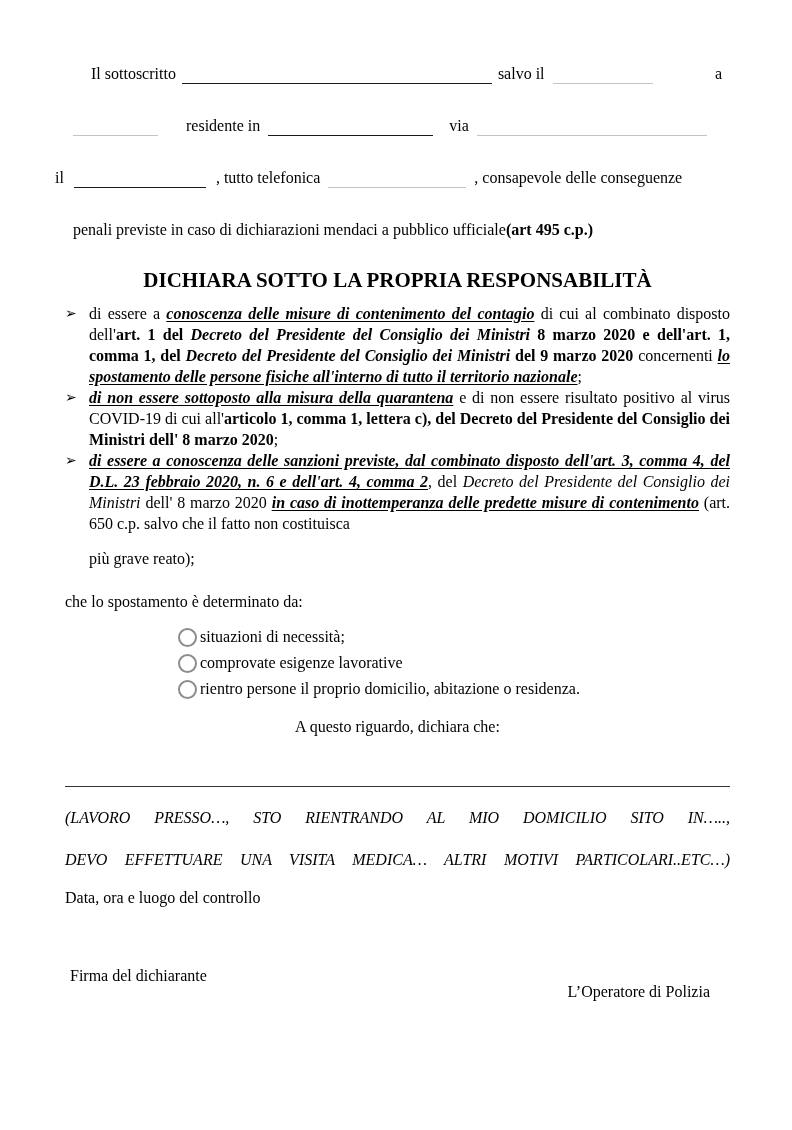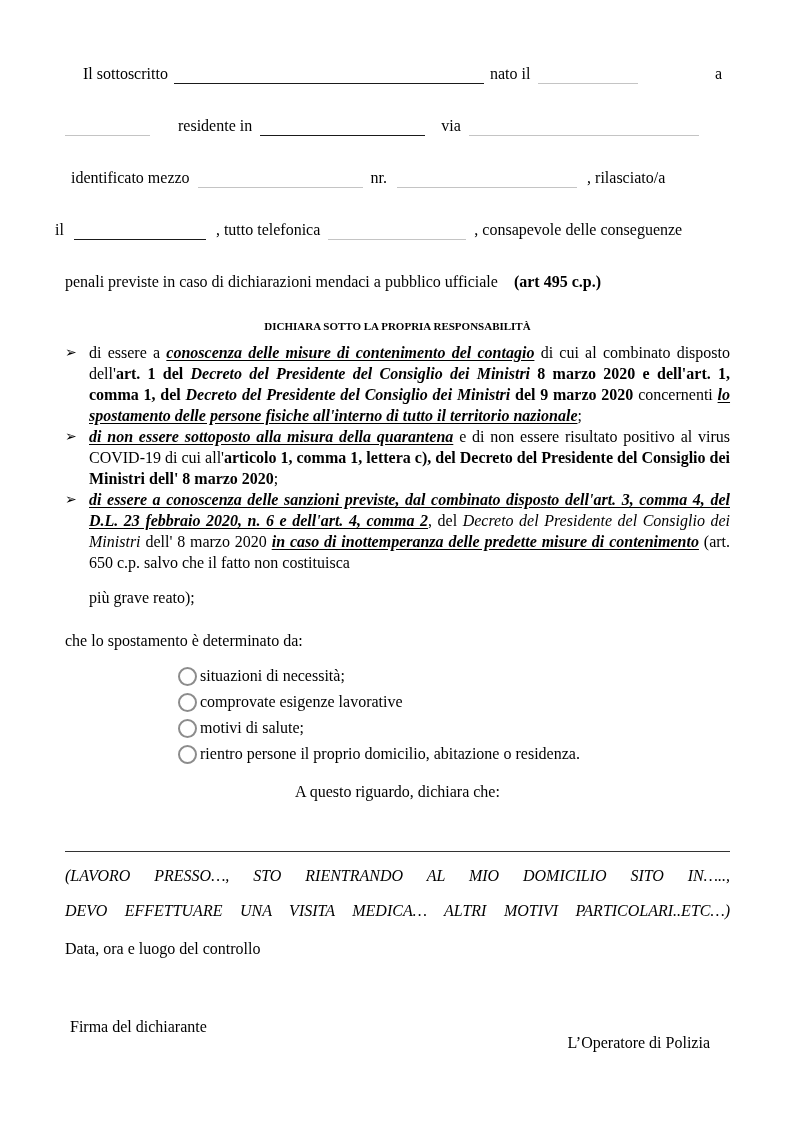--- a/index.html
+++ b/index.html
@@ -2,98 +2,91 @@
 <html><head>
 <meta charset="utf-8">
 <style>
   html,body{margin:0;padding:0;background:#e8e8e8;}
   .page{
     width:792px;height:1130px;background:#ffffff;margin:0 auto;
     font-family:"Liberation Serif", serif;font-size:16px;color:#000;
     box-sizing:border-box;padding:64px 62px 0 65px;position:relative;overflow:hidden;
   }
   
-  .hrow{display:flex;align-items:flex-end;white-space:nowrap;margin-bottom:32px;line-height:20px;}
+  .hrow{display:flex;align-items:flex-end;white-space:nowrap;margin-bottom:32px;line-height:20px;margin-left:8px;}
   .hrow .lbl{flex:0 0 auto;}
   .blank{display:inline-block;height:18px;flex:0 0 auto;}
   .blank.dark{border-bottom:1.5px solid #1a1a1a;}
   .blank.light{border-bottom:1px solid #c4c4c4;}
   .w310{width:310px;margin:0 6px;}
   .w100{width:100px;margin:0 8px;}
   .w85{width:85px;}
   .w165{width:165px;margin:0 8px;}
   .w230{width:230px;margin-left:8px;}
   .w135{width:132px;margin:0 10px;}
   .w140{width:138px;margin:0 8px;}
   .w180{width:180px;margin:0 10px;}
   .ind18{margin-left:18px;}
   .ind28{margin-left:28px;}
   .ind8{margin-left:8px;}
   .ind6{margin-left:6px;}
   .r4{margin-left:-10px;}
-  .r5{margin-bottom:0;gap:16px;}
+  .r5{margin-bottom:0;}
   .push{margin-left:auto;margin-right:8px;}
   
   .b{font-weight:700;}
   .i{font-style:italic;}
   .u{text-decoration:underline;text-underline-offset:2px;font-style:italic;}
   
-  .heading{margin-top:28px;text-align:center;font-weight:700;font-size:11px;}
+  .heading{margin-top:28px;text-align:center;font-weight:700;font-size:21px;}
   
   .bullets{margin-top:10px;}
   .bullet{display:flex;align-items:flex-start;}
   .marker{flex:0 0 24px;font-size:14px;line-height:21px;}
   .btext{flex:1;text-align:justify;line-height:21px;}
   .tail{margin-top:14px;}
   
   .movement{margin-top:22px;line-height:21px;}
   .options{margin-top:12px;margin-left:113px;}
   .option{display:flex;align-items:center;height:26px;}
   .radio{
     display:inline-block;width:15px;height:15px;border-radius:50%;
     border:2.5px solid #8c8c8c;margin-right:3px;flex:0 0 auto;background:#fff;
   }
   .regard{margin-top:14px;line-height:21px;text-align:center;}
   
   .answer-line{margin-top:48px;border-bottom:1.5px solid #333;height:1px;width:100%;}
-  .example{font-style:italic;line-height:22px;margin-top:13px;text-align:justify;text-align-last:justify;font-family:Liberation Serif, serif;}
+  .example{font-style:italic;line-height:22px;margin-top:20px;text-align:justify;text-align-last:justify;font-family:Liberation Serif, serif;}
   .controllo{margin-top:18px;}
   
   .sigrow{display:flex;justify-content:space-between;align-items:flex-start;margin-top:60px;}
   .firma{margin-left:5px;}
   .op{margin-top:16px;margin-right:20px;}
 </style>
 </head>
 <body>
 
 <div class="page">
 
   <div class="hrow">
     <span class="lbl ind18">Il sottoscritto</span>
     <span class="blank dark w310"></span>
-    <span class="lbl">nato il</span>
+    <span class="lbl">salvo il</span>
     <span class="blank light w100"></span>
     <span class="lbl push">a</span>
   </div>
 
   <div class="hrow">
     <span class="blank light w85"></span>
     <span class="lbl ind28">residente in</span>
     <span class="blank dark w165"></span>
     <span class="lbl ind8">via</span>
     <span class="blank light w230"></span>
   </div>
 
-  <div class="hrow">
-    <span class="lbl ind6">identificato mezzo</span>
-    <span class="blank light w165"></span>
-    <span class="lbl">nr.</span>
-    <span class="blank light w180"></span>
-    <span class="lbl">, rilasciato/a</span>
-  </div>
 
   <div class="hrow r4">
     <span class="lbl">il</span>
     <span class="blank dark w135"></span>
     <span class="lbl">, tutto telefonica</span>
     <span class="blank light w140"></span>
     <span class="lbl">, consapevole delle conseguenze</span>
   </div>
 
   <div class="hrow r5">
@@ -135,24 +128,20 @@
     <div class="option">
       <span class="radio"></span>
       <span>situazioni di necessità;</span>
     </div>
     <div class="option">
       <span class="radio"></span>
       <span>comprovate esigenze lavorative</span>
     </div>
     <div class="option">
       <span class="radio"></span>
-      <span>motivi di salute;</span>
-    </div>
-    <div class="option">
-      <span class="radio"></span>
       <span>rientro persone il proprio domicilio, abitazione o residenza.</span>
     </div>
   </div>
 
   <div class="regard">A questo riguardo, dichiara che:</div>
 
   <div class="answer-line"></div>
   <div class="example">(LAVORO PRESSO…, STO RIENTRANDO AL MIO DOMICILIO SITO IN…..,</div>
   <div class="example">DEVO EFFETTUARE UNA VISITA MEDICA… ALTRI MOTIVI PARTICOLARI..ETC…)</div>
 

